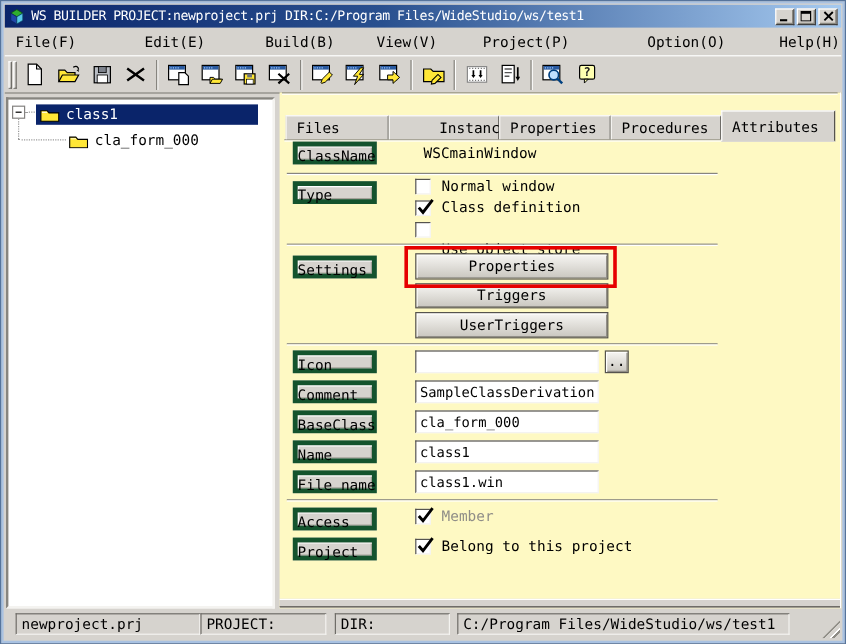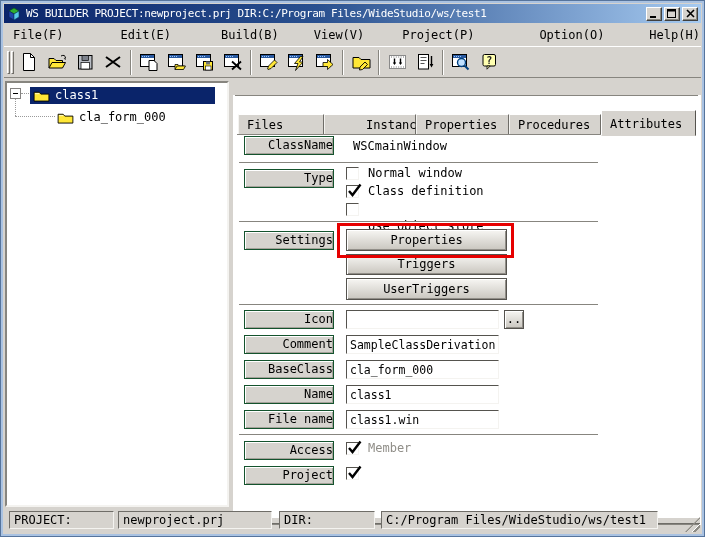--- a/index.html
+++ b/index.html
@@ -56,41 +56,41 @@
     border:1px solid #848280; display:flex; align-items:center; justify-content:center;
   }
   .expander::after{ content:""; width:5px; height:1px; background:#000; }
   .dot-h{ position:absolute; border-top:1px dotted #9a9a9a; }
   .dot-v{ position:absolute; border-left:1px dotted #9a9a9a; }
   .sel-band{ position:absolute; left:23px; top:2px; width:185px; height:17px; background:#0a246a; }
   .tree-label{ font-size:12px; white-space:nowrap; }
 
   
   .right-panel{
-    position:absolute; left:232px; top:94px; width:468px; height:430px; background:#ffffff;
+    position:absolute; left:232px; top:76px; width:468px; height:430px; background:#fef9c3;
     box-shadow: inset -1px 0 0 #fff, -0px 0 0 #87857f, inset 0 -1px 0 #87857f;
   }
   .groove{ border-top:1px solid #87857f; border-bottom:1px solid #fff; height:2px; }
 
   .tab{
     position:absolute; top:19px; height:20px; background:#d6d3ce;
     border-top:1px solid #fff; border-left:1px solid #f4f3f0; border-right:1px solid #6f6d68;
     padding:3px 0 0 8px; font-size:12px; white-space:nowrap;
   }
   .tab-underline{ position:absolute; top:39px; height:2px; border-top:1px solid #87857f; border-bottom:1px solid #fff; }
   .tab.active{
     top:15px; height:26px; z-index:3;
     border:1px solid; border-color:#fff #55534e #d6d3ce #fff; padding-top:6px;
   }
 
   .lbtn{
-    position:absolute; left:11px; width:90px; height:19px; background:#d6d3ce;
-    border:1px solid #14532d;
+    position:absolute; left:11px; width:70px; height:19px; background:#d6d3ce;
+    border:4px solid #14532d;
     box-shadow: inset 1px 1px 0 #fff, inset -1px -1px 0 #a5a29a;
-    text-align:right; font-size:12px; line-height:17px; white-space:nowrap;
+    text-align:left; font-size:12px; line-height:17px; white-space:nowrap;
   }
   .pbtn{
     position:absolute; left:113px; width:161px;
     background:linear-gradient(#f7f6f3,#c9c6bf);
     border:1px solid #55534e;
     box-shadow: inset 1px 1px 0 #fff, inset -1px -1px 0 #918e88;
     text-align:center; font-size:12px;
   }
   .field{
     position:absolute; left:113px; width:153px; height:19px; background:#fff;
@@ -393,25 +393,26 @@
         </svg>
     </span>
     <span class="cb-label disabled" style="top:346px;">Member</span>
 
     <div class="lbtn" style="top:371px;">Project</div>
     <span class="cb" style="top:372px;">
       <svg width="15" height="15" viewBox="0 0 15 15">
           <path d="M2 8 L5.5 12 L13.5 1.5" fill="none" stroke="#000" stroke-width="2.4"></path>
         </svg>
     </span>
+    <span class="cb-label" style="top:371px;">Belong to this project</span>
 
     <div class="panel-bottom"></div>
   </div>
 
   <div class="statusbar">
+    <span class="sfield" style="width:154px; margin-left:4px;">newproject.prj</span>
     <span class="sfield" style="width:105px;">PROJECT:</span>
-    <span class="sfield" style="width:154px; margin-left:4px;">newproject.prj</span>
     <span class="sfield" style="width:96px; margin-left:7px;">DIR:</span>
     <span class="sfield" style="width:277px; margin-left:6px;">C:/Program Files/WideStudio/ws/test1</span>
     <span class="grip-corner"></span>
   </div>
 
 </div>
 
 </body></html>

